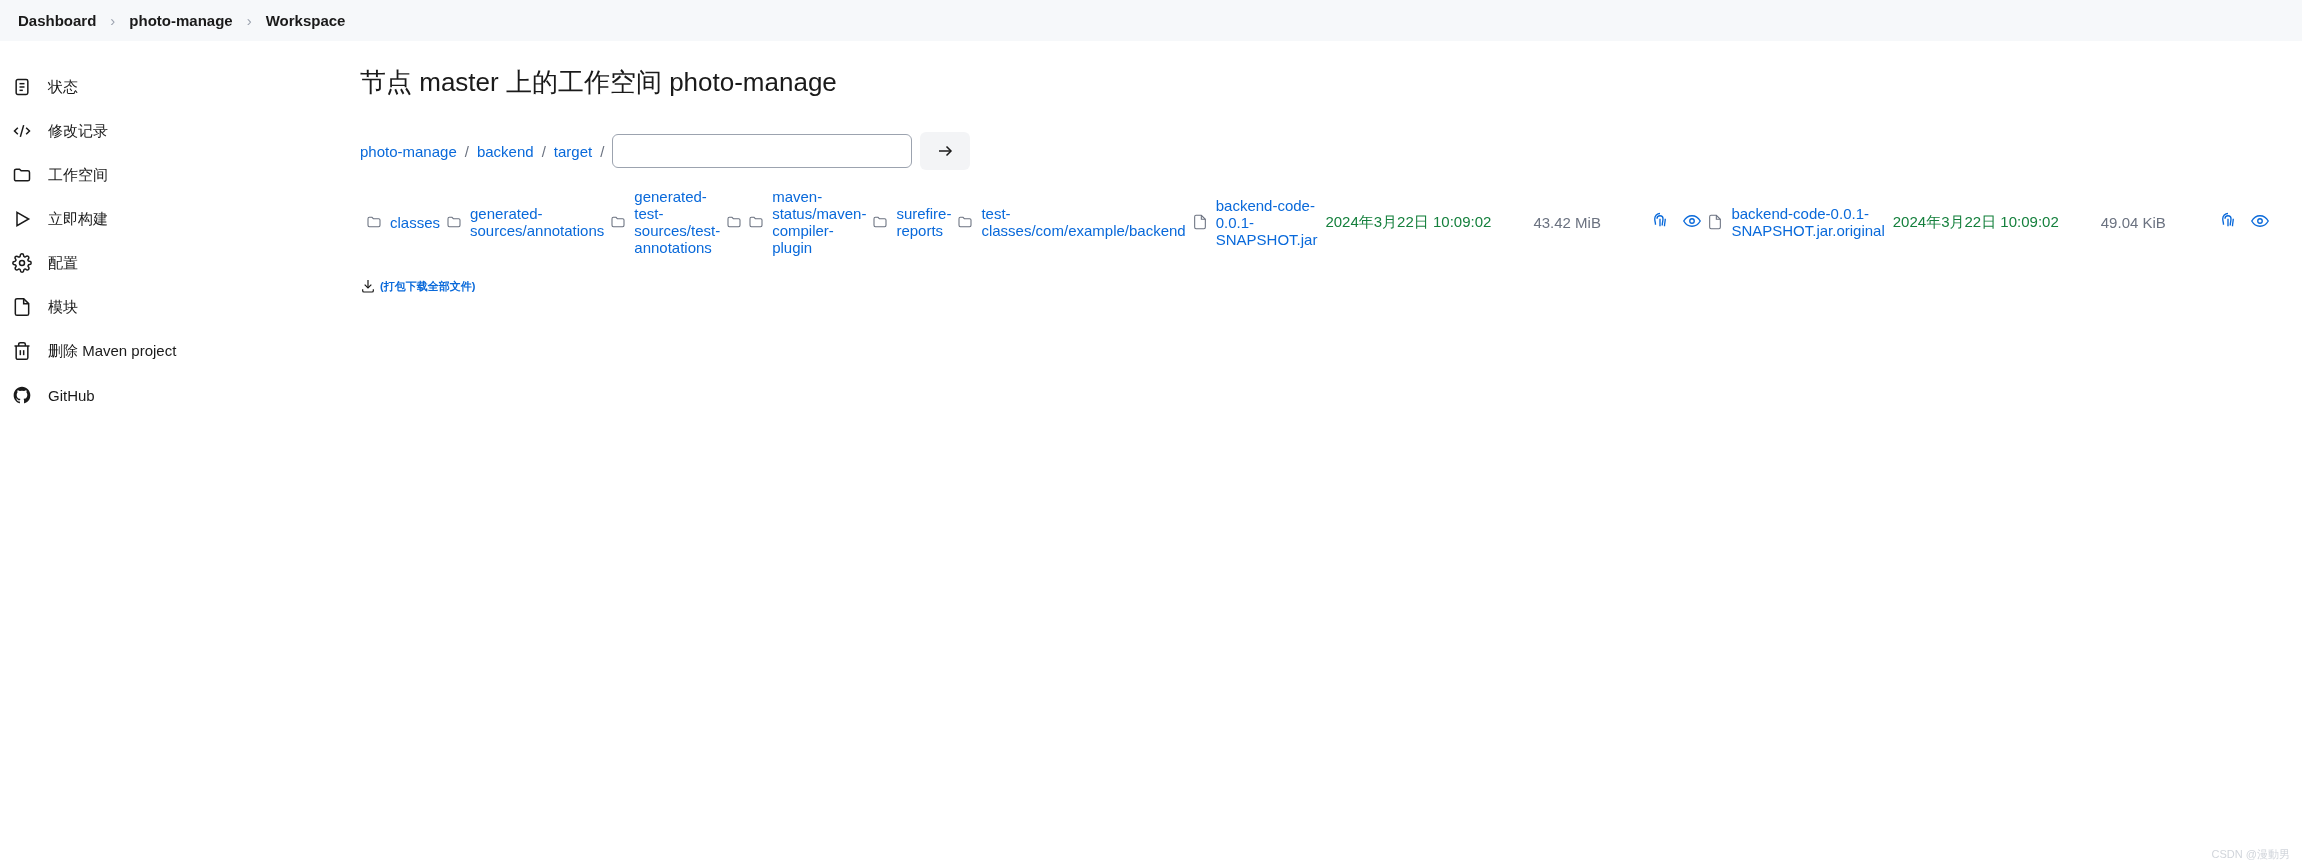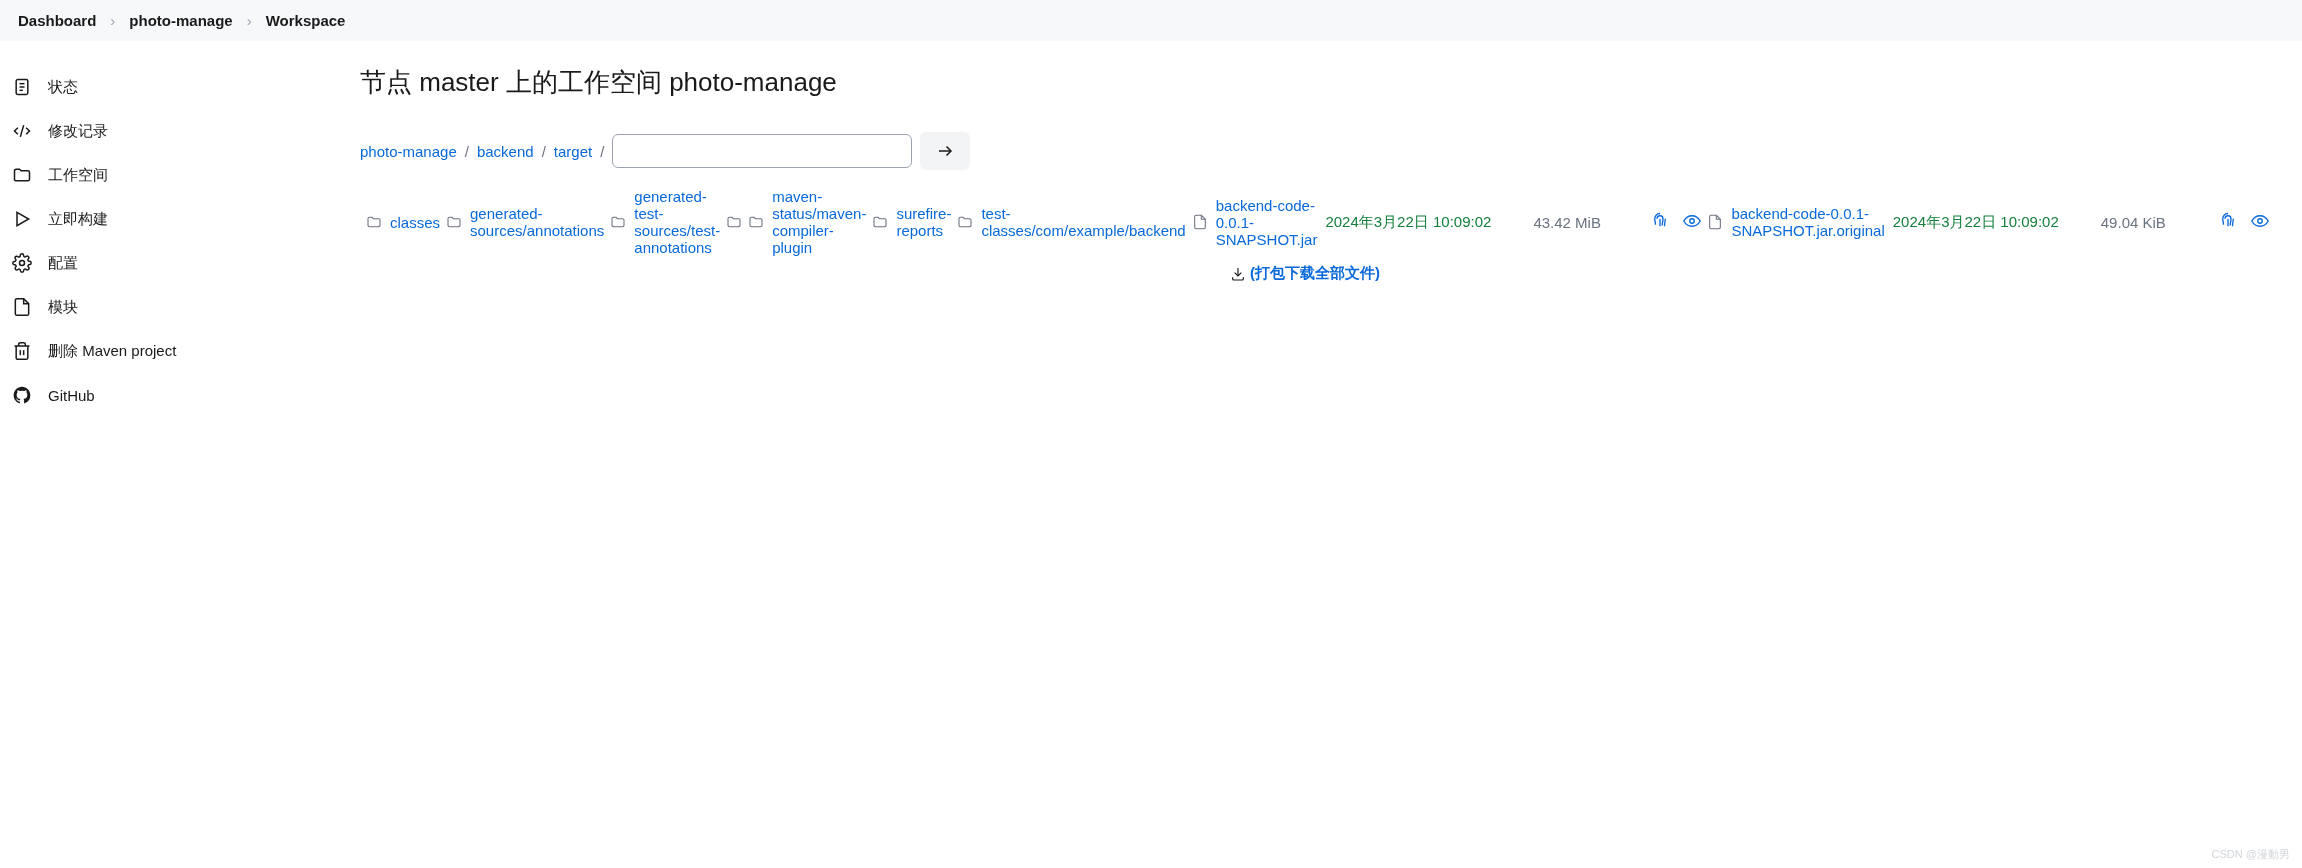--- a/index.html
+++ b/index.html
@@ -162,23 +162,23 @@
     }
     .file-action-icon svg {
       width: 18px;
       height: 18px;
       stroke: #0969da;
       stroke-width: 1.8;
       fill: none;
       cursor: pointer;
     }
     .download-all {
-      text-align: right;
-      margin-top: 4px;
-      font-size: 15px;
+      text-align: left;
+      margin-top: 18px;
+      font-size: 11px;
     }
     .download-all-link {
       color: #0969da;
       cursor: pointer;
       font-weight: 600;
       display: inline-flex;
       align-items: center;
       gap: 4px;
     }
     .download-all-link svg {

